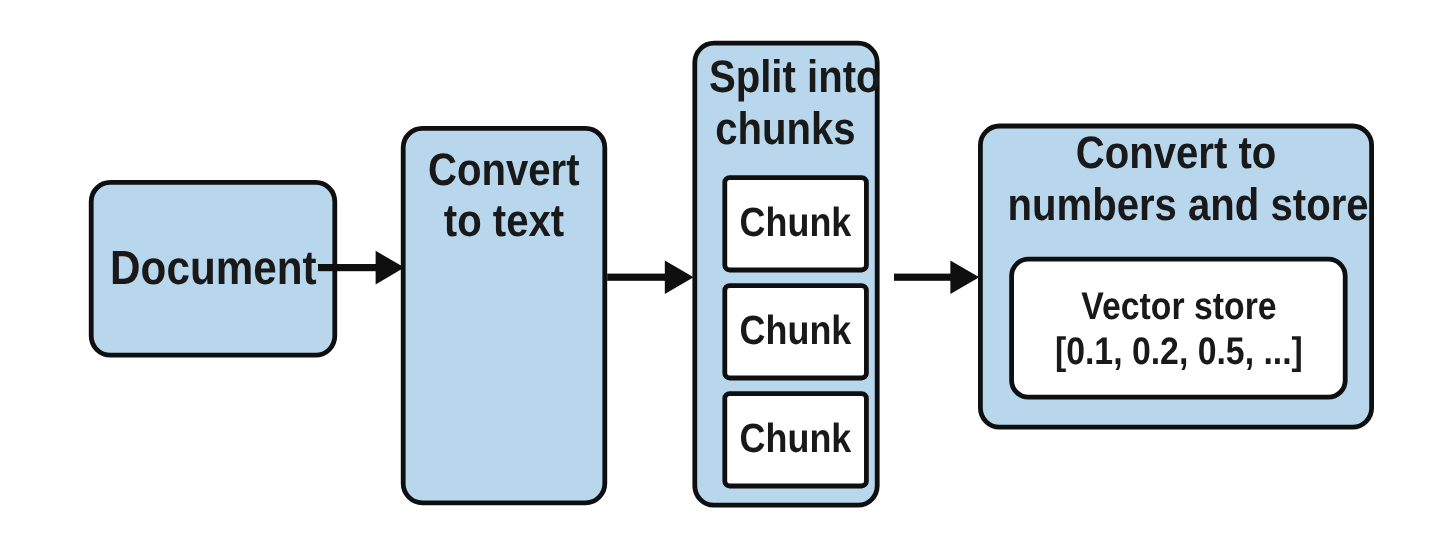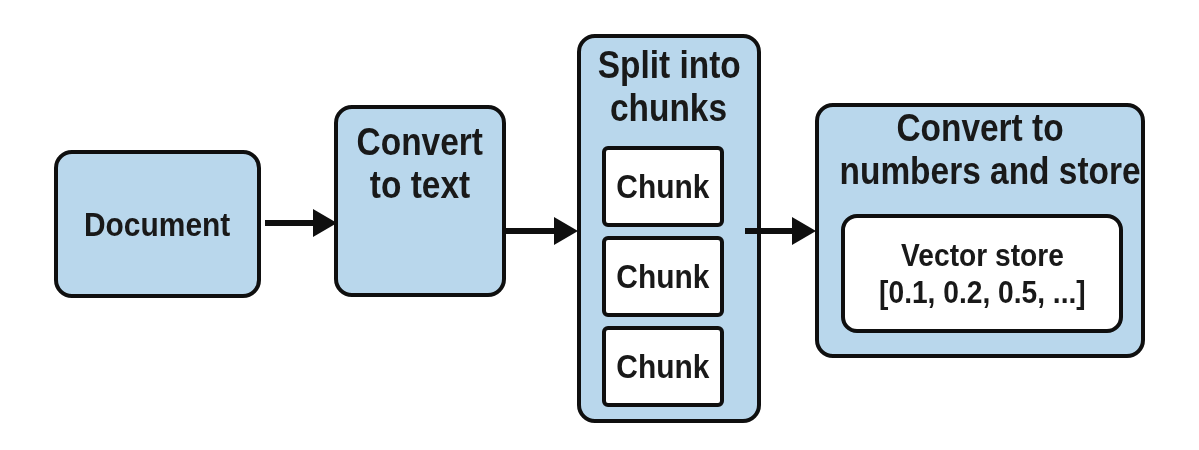--- a/index.html
+++ b/index.html
@@ -40,37 +40,37 @@
     line-height: 1.12;
     color: var(--text);
   }
   .center-flex {
     display: flex;
     align-items: center;
     justify-content: center;
   }
   
   .node-document {
-    left: 54px; top: 150px; width: 207px; height: 148px;
-    font-weight: bold; font-size: 34px;
+    left: 74px; top: 150px; width: 207px; height: 148px;
+    font-weight: bold; font-size: 40px;
   }
   
-  .node-convert-text { left: 334px; top: 105px; width: 172px; height: 192px; }
+  .node-convert-text { left: 334px; top: 105px; width: 172px; height: 316px; }
   .node-convert-text .node-title { margin-top: 12px; }
   .text-circle {
     position: absolute;
     left: 33px; top: 108px;
     width: 104px; height: 104px;
     background: var(--inner-fill);
     border: 4px solid var(--node-border);
     border-radius: 50%;
     font-weight: bold; font-size: 34px;
   }
   
-  .node-split { left: 577px; top: 34px; width: 184px; height: 389px; }
+  .node-split { left: 577px; top: 34px; width: 156px; height: 389px; }
   .node-split .node-title { margin-top: 6px; }
   .chunk {
     position: absolute;
     left: 21px;
     width: 122px; height: 81px;
     background: var(--inner-fill);
     border: 4px solid var(--node-border);
     border-radius: 6px;
     font-weight: bold; font-size: 34px;
   }

